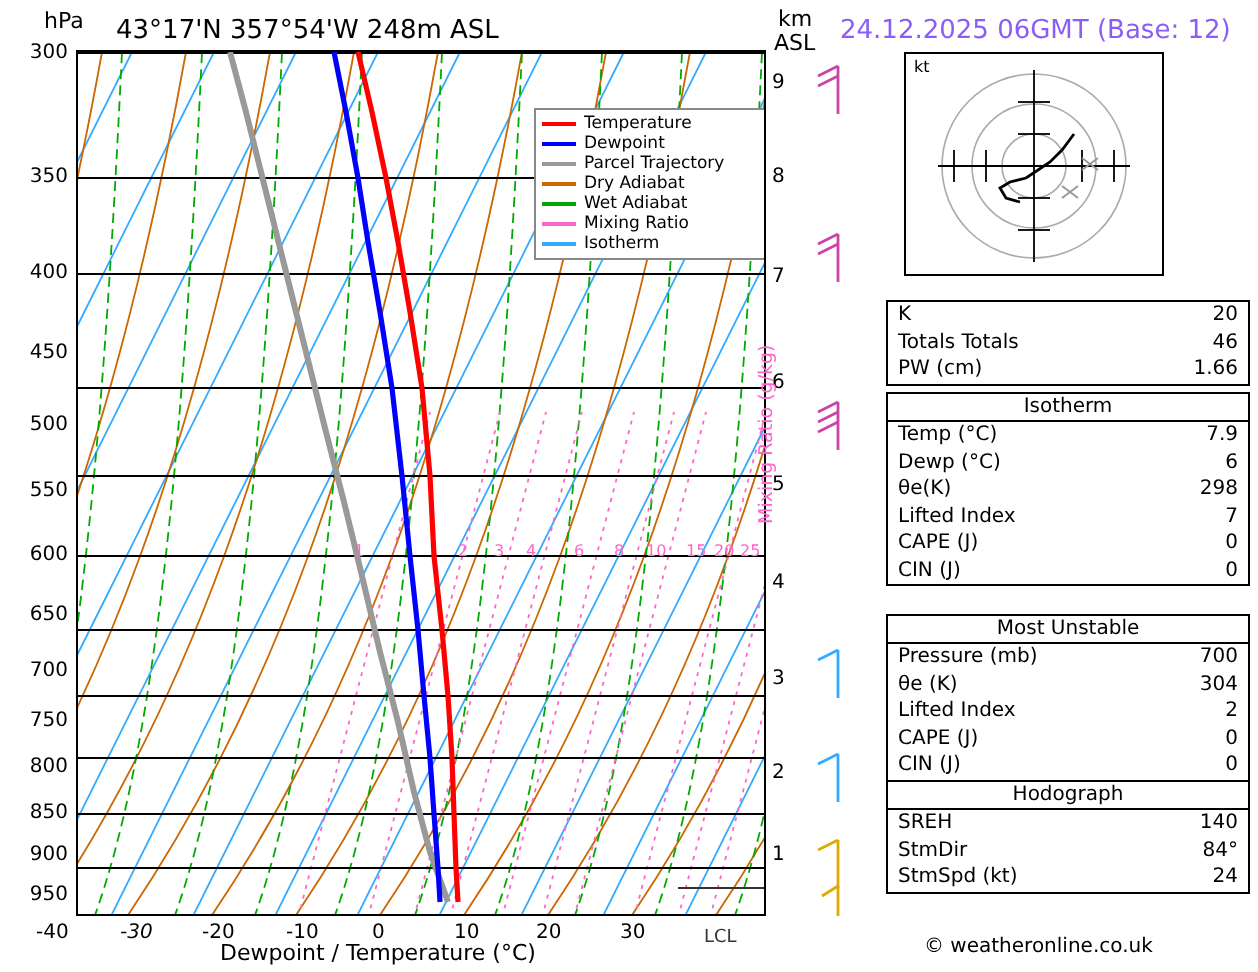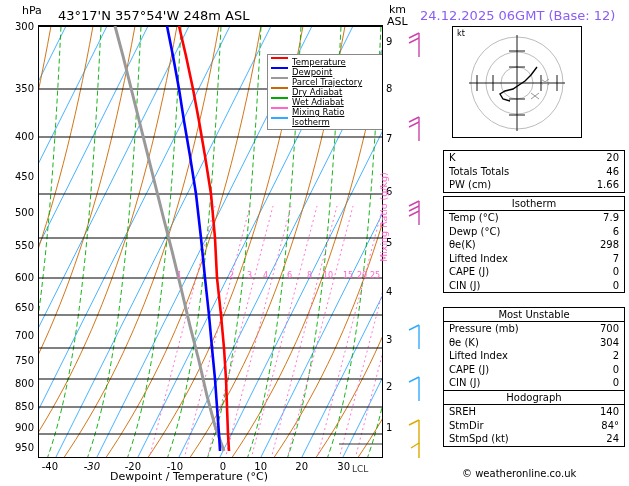--- a/index.html
+++ b/index.html
@@ -15,28 +15,28 @@
   #asl-label{left:387px;top:15px;font-size:11px;color:#000;}
   #title-date{left:420px;top:8px;font-size:13px;color:#8b5cf6;}
 
   
   #plot{position:absolute;left:38px;top:25px;width:345px;height:433px;border:1px solid #000;box-sizing:border-box;overflow:hidden;background:#fff;}
   #plot svg{position:absolute;left:0;top:0;}
 
   
   .ylab{position:absolute;font-size:10px;color:#000;text-align:right;width:32px;left:2px;}
   
-  .xlab{position:absolute;font-size:10px;color:#000;text-align:right;width:40px;}
+  .xlab{position:absolute;font-size:10px;color:#000;text-align:left;width:40px;}
   #xaxis-title{position:absolute;left:110px;top:470px;font-size:11px;color:#000;}
   
   .kmlab{position:absolute;font-size:10px;color:#000;left:386px;}
 
   
   #legend{position:absolute;left:228px;top:28px;width:130px;background:#fff;border:1px solid #888;padding:2px 3px;font-size:8.5px;line-height:10.5px;color:#000;}
-  #legend .row{display:flex;align-items:flex-start;height:10px;text-decoration:underline;}
+  #legend .row{display:flex;align-items:center;height:10px;}
   #legend .swatch{width:17px;height:0;border-top-width:2px;border-top-style:solid;margin-right:4px;}
 
   
   #mixlab{position:absolute;left:378px;top:262px;font-size:9.5px;color:#ff66cc;
           transform:rotate(-90deg);transform-origin:0 0;}
 
   
   #lcl{position:absolute;left:352px;top:464px;font-size:9px;color:#333;}
 
   

